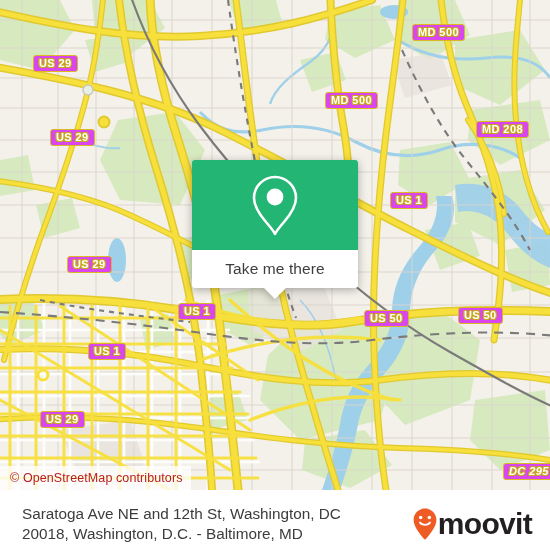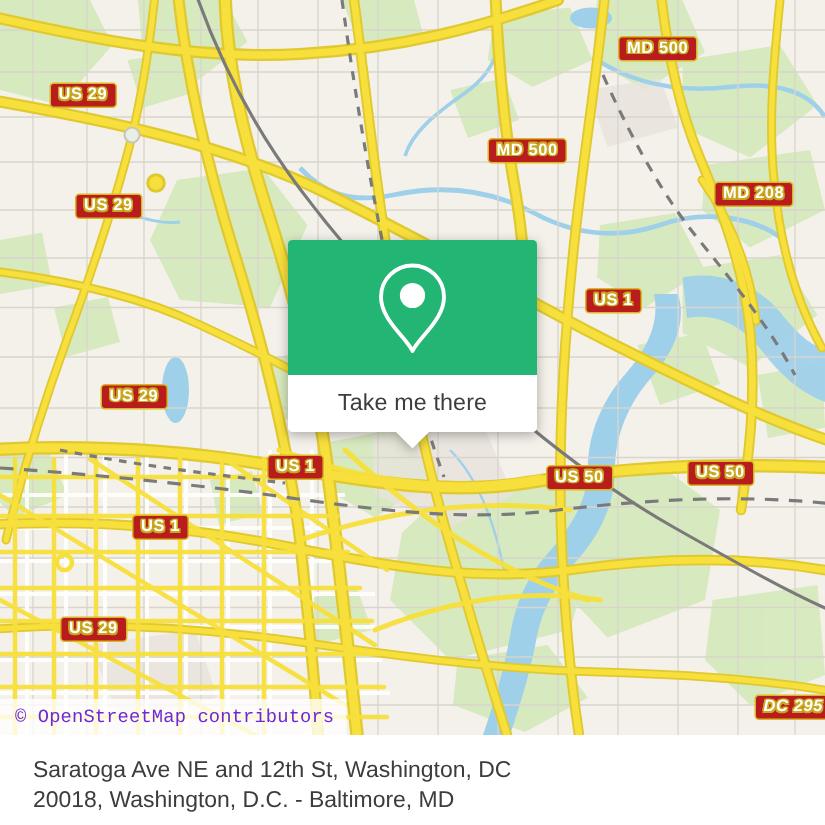--- a/index.html
+++ b/index.html
@@ -34,31 +34,30 @@
   .attrib {
     position: absolute;
     left: 0;
     top: 466px;
     height: 24px;
     padding: 0 8px 0 10px;
     display: flex;
     align-items: center;
     background: rgba(255,255,255,0.78);
     font-size: 12.5px;
-    color: #6d28d9;
+    color: #b91c1c;
     letter-spacing: 0.1px;
     white-space: nowrap;
     z-index: 30;
-    font-family: Liberation Mono, monospace;
   }
 
   
   .shield {
     position: absolute;
-    background: #b91c1c;
+    background: #d946ef;
     border: 1.6px solid #d9b824;
     border-radius: 3px;
     color: #ffffff;
     font-size: 11px;
     font-weight: bold;
     letter-spacing: 0.4px;
     padding: 1px 5px 2px 5px;
     line-height: 12px;
     white-space: nowrap;
     text-shadow:
@@ -393,15 +392,26 @@
       <span class="cta">Take me there</span>
       <span class="card-tail"></span>
     </div>
   </div>
 
   <div class="footer">
     <div class="footer-text">
       <div>Saratoga Ave NE and 12th St, Washington, DC</div>
       <div>20018, Washington, D.C. - Baltimore, MD</div>
     </div>
+    <div class="footer-logo">
+      <svg width="24" height="32" viewBox="0 0 24 32">
+        <path d="M12 0.6 C5.7 0.6 0.6 5.7 0.6 12 C0.6 19.2 8.2 27.4 11.1 31.0
+                 C11.6 31.6 12.4 31.6 12.9 31.0 C15.8 27.4 23.4 19.2 23.4 12
+                 C23.4 5.7 18.3 0.6 12 0.6 Z" fill="#ef5b25"></path>
+        <circle cx="7.7" cy="9.6" r="1.75" fill="#ffffff"></circle>
+        <circle cx="16.3" cy="9.6" r="1.75" fill="#ffffff"></circle>
+        <path d="M7.0 14.6 C8.8 17.6 15.2 17.6 17.0 14.6" fill="none" stroke="#ffffff" stroke-width="1.9" stroke-linecap="round"></path>
+      </svg>
+      <span class="wordmark">moovit</span>
+    </div>
   </div>
 
 </div>
 
 </body></html>

